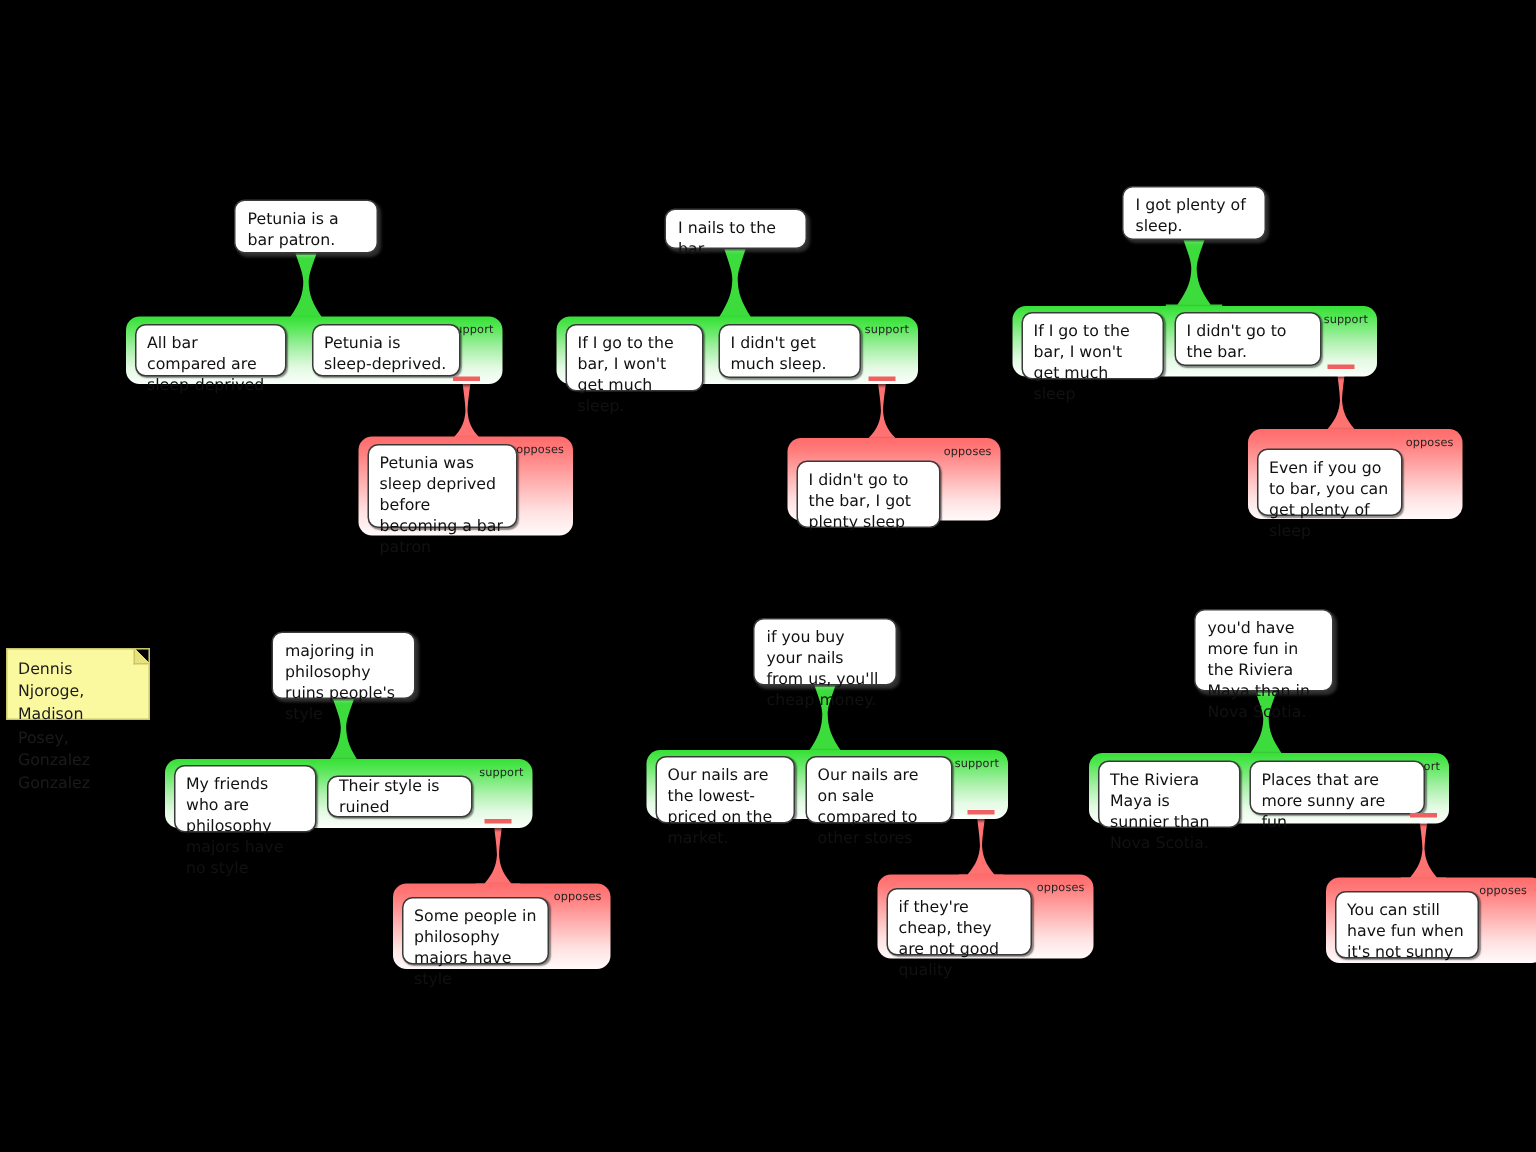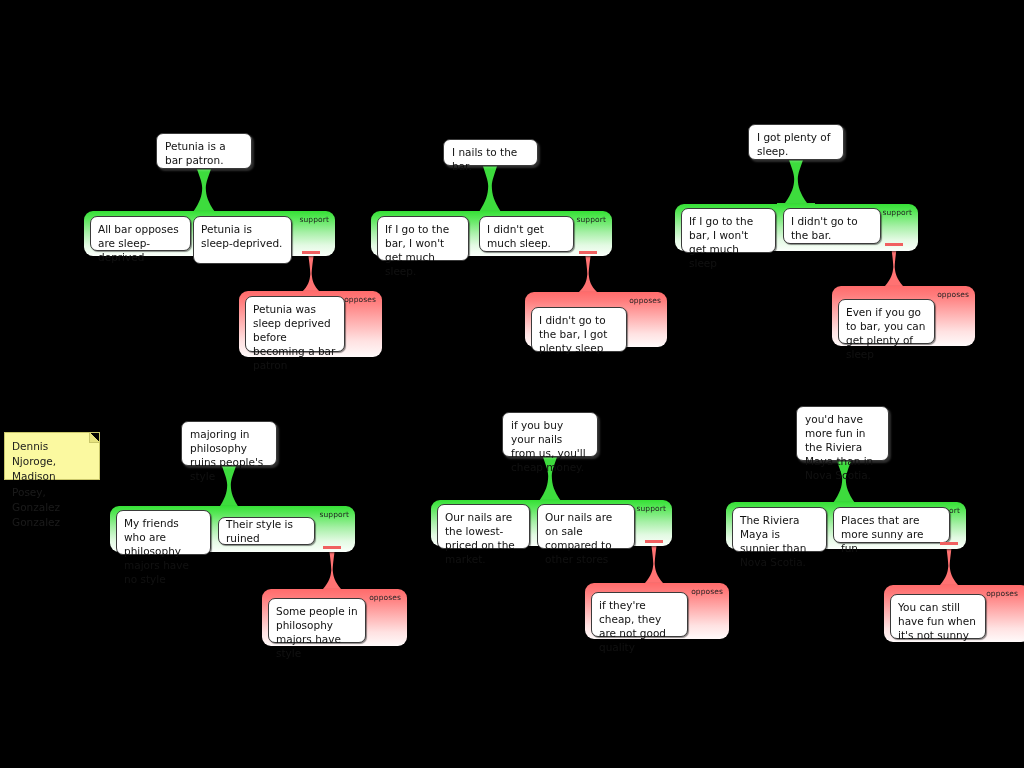--- a/index.html
+++ b/index.html
@@ -113,22 +113,22 @@
 
     <div class="conn" style="left:185px;top:166px;width:38px;height:48px;">
       <svg width="38" height="48" viewBox="0 0 38 48">
         <path d="M11 0 H27 C23 12 21 16 20.8 22 C21 30 23 36 30 46 H38 V48 H0 V46 H8 C15 36 17 30 17.2 22 C17 16 15 12 11 0 Z" fill="#3ddc3d"></path>
       </svg>
     </div>
 
     <div class="band support" style="left:84px;top:211px;width:251px;height:45px;">
       <span class="band-label" style="right:6px;">support</span>
     </div>
-    <div class="reason" style="left:90px;top:216px;width:101px;height:35px;">All bar opposes are sleep-deprived</div>
-    <div class="reason" style="left:193px;top:216px;width:99px;height:48px;">Petunia is sleep-deprived.</div>
+    <div class="reason" style="left:90px;top:216px;width:101px;height:35px;">All bar compared are sleep-deprived</div>
+    <div class="reason" style="left:208px;top:216px;width:99px;height:35px;">Petunia is sleep-deprived.</div>
 
     <div class="tick" style="left:302px;top:251px;width:18px;height:3px;background:#f06060;"></div>
     <div class="conn" style="left:296px;top:253px;width:30px;height:40px;">
       <svg width="30" height="40" viewBox="0 0 30 40">
         <path d="M12 0 H18 C16.5 11 15.8 16 15.7 21 C16.2 28 18 33 24 39 H30 V40 H0 V39 H6 C12 33 13.8 28 14.3 21 C14.2 16 13.5 11 12 0 Z" fill="#ff7272"></path>
       </svg>
     </div>
 
     <div class="band opposes" style="left:239px;top:291px;width:143px;height:66px;">
       <span class="band-label" style="right:6px;">opposes</span>

